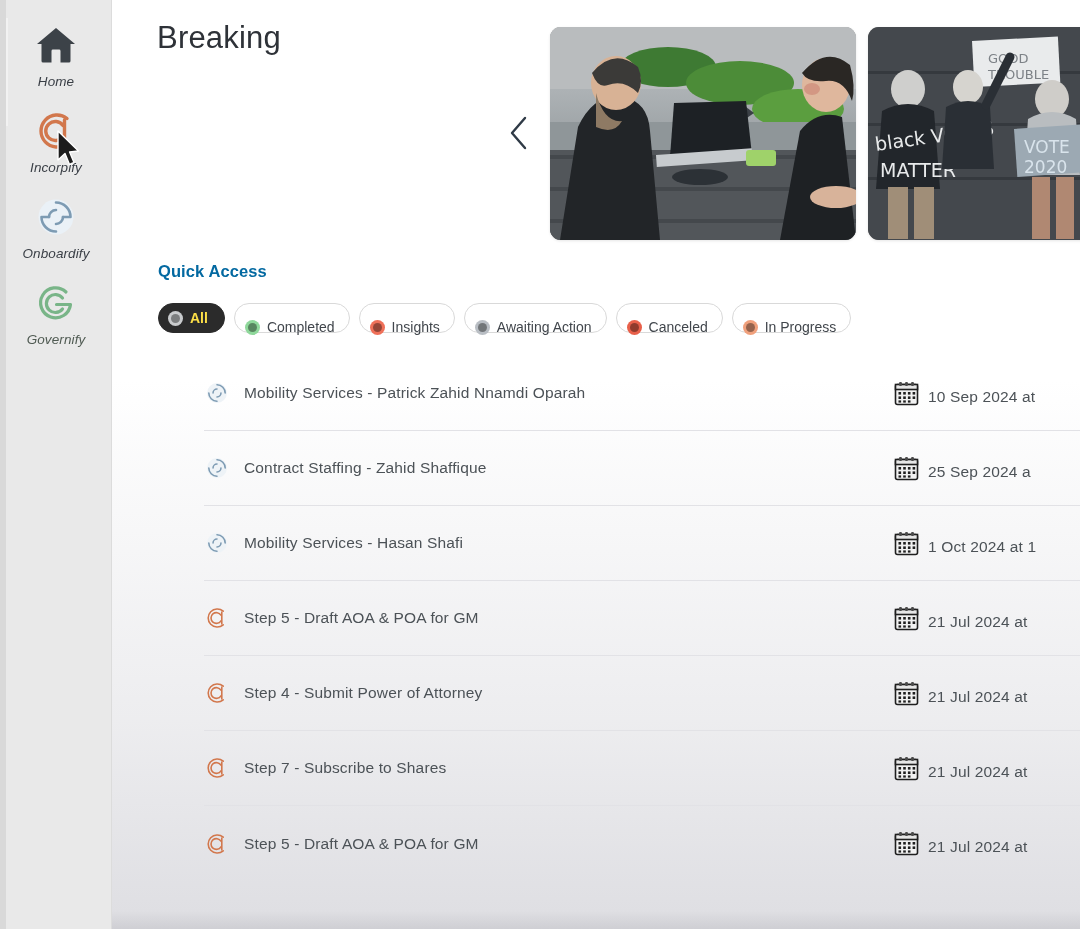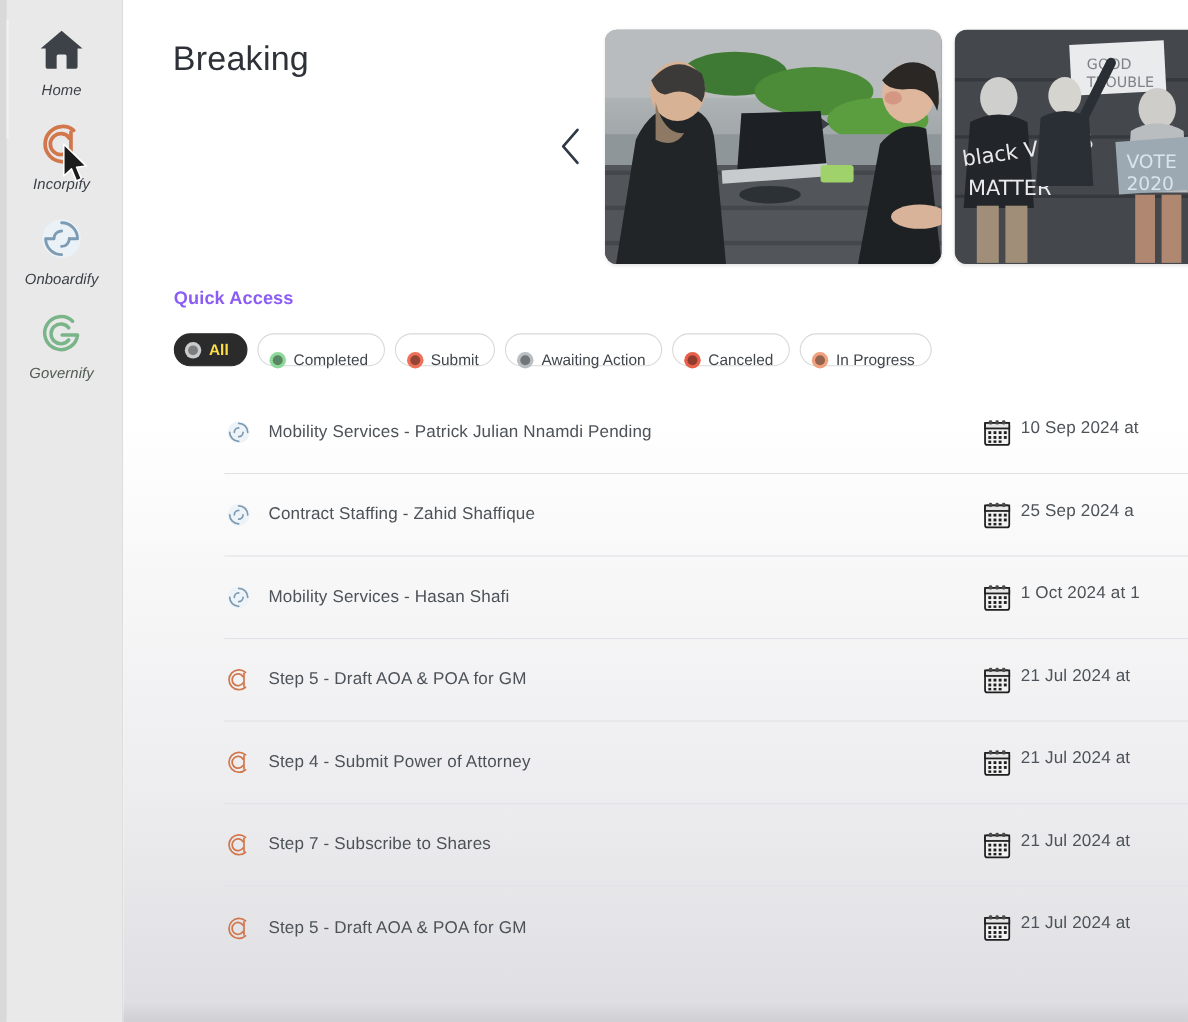--- a/index.html
+++ b/index.html
@@ -101,21 +101,21 @@
     background: linear-gradient(to bottom, rgba(225,225,228,0) 0%, rgba(222,222,226,.55) 62%, rgba(216,216,221,.85) 100%);
     pointer-events: none;
     z-index: 1;
   }
 
   
   #hero {
     position: relative;
     height: 262px;
     padding-left: 45px;
-    padding-top: 34px;
+    padding-top: 18px;
     z-index: 2;
   }
   #hero-title {
     width: 340px;
   }
   .hero-line1 {
     font-size: 31px;
     font-weight: 400;
     color: #2e3238;
     letter-spacing: .2px;
@@ -164,21 +164,21 @@
 
   
   #quick-access {
     position: relative;
     z-index: 2;
     padding-left: 46px;
   }
   #quick-access-title {
     font-size: 16.5px;
     font-weight: 700;
-    color: #8b5cf6;
+    color: #0369a1;
     letter-spacing: .1px;
     margin-bottom: 22px;
   }
 
   #chips {
     display: flex;
     align-items: center;
     gap: 9px;
     height: 30px;
   }
@@ -250,21 +250,21 @@
     flex: 1 1 auto;
     font-size: 15.5px;
     color: #4c5257;
     letter-spacing: .15px;
     white-space: nowrap;
     overflow: hidden;
   }
   .row-date {
     flex: 0 0 auto;
     display: flex;
-    align-items: flex-start;
+    align-items: flex-end;
     gap: 9px;
     width: 186px;
     overflow: hidden;
     white-space: nowrap;
   }
   .cal-icon {
     flex: 0 0 auto;
     width: 25px; height: 25px;
     position: relative;
     display: inline-block;
@@ -446,21 +446,21 @@
         <div class="chip active">
           <span class="chip-dot" style="background:#c9cbcd"></span>
           <span>All</span>
         </div>
         <div class="chip">
           <span class="chip-dot" style="background:#8fd89b"></span>
           <span>Completed</span>
         </div>
         <div class="chip">
           <span class="chip-dot" style="background:#ef7059"></span>
-          <span>Submit</span>
+          <span>Insights</span>
         </div>
         <div class="chip">
           <span class="chip-dot" style="background:#b9bec4"></span>
           <span>Awaiting Action</span>
         </div>
         <div class="chip">
           <span class="chip-dot" style="background:#e8604a"></span>
           <span>Canceled</span>
         </div>
         <div class="chip">
@@ -474,21 +474,21 @@
         <div class="row">
           <span class="row-icon">
             <svg width="26" height="26" viewBox="0 0 46 46">
               <circle cx="23" cy="23" r="17.5" fill="#eef3f7"></circle>
               <path d="M23 8.5 A14.5 14.5 0 0 1 37.5 23" fill="none" stroke="#7d9bb3" stroke-width="2.8" stroke-linecap="round"></path>
               <path d="M23 37.5 A14.5 14.5 0 0 1 8.5 23" fill="none" stroke="#7d9bb3" stroke-width="2.8" stroke-linecap="round"></path>
               <path d="M16 23 A7 7 0 0 1 23 16" fill="none" stroke="#7d9bb3" stroke-width="2.8" stroke-linecap="round"></path>
               <path d="M30 23 A7 7 0 0 1 23 30" fill="none" stroke="#7d9bb3" stroke-width="2.8" stroke-linecap="round"></path>
             </svg>
           </span>
-          <span class="row-label">Mobility Services - Patrick Julian Nnamdi Pending</span>
+          <span class="row-label">Mobility Services - Patrick Zahid Nnamdi Oparah</span>
           <span class="row-date">
             <span class="cal-icon">
               <svg width="25" height="25" viewBox="0 0 25 25">
                 <rect x="1.5" y="3.5" width="22" height="20" rx="2" fill="#f2f2f2" stroke="#1f1f1f" stroke-width="1.6"></rect>
                 <rect x="1.5" y="3.5" width="22" height="5" fill="#e6e6e6" stroke="#1f1f1f" stroke-width="1.6"></rect>
                 <rect x="5" y="1" width="3" height="4" rx="1.2" fill="#4a4a4a"></rect>
                 <rect x="11" y="1" width="3" height="4" rx="1.2" fill="#4a4a4a"></rect>
                 <rect x="17" y="1" width="3" height="4" rx="1.2" fill="#4a4a4a"></rect>
                 <g fill="#1f1f1f">
                   <rect x="4.5" y="11" width="2.6" height="2.6"></rect>

